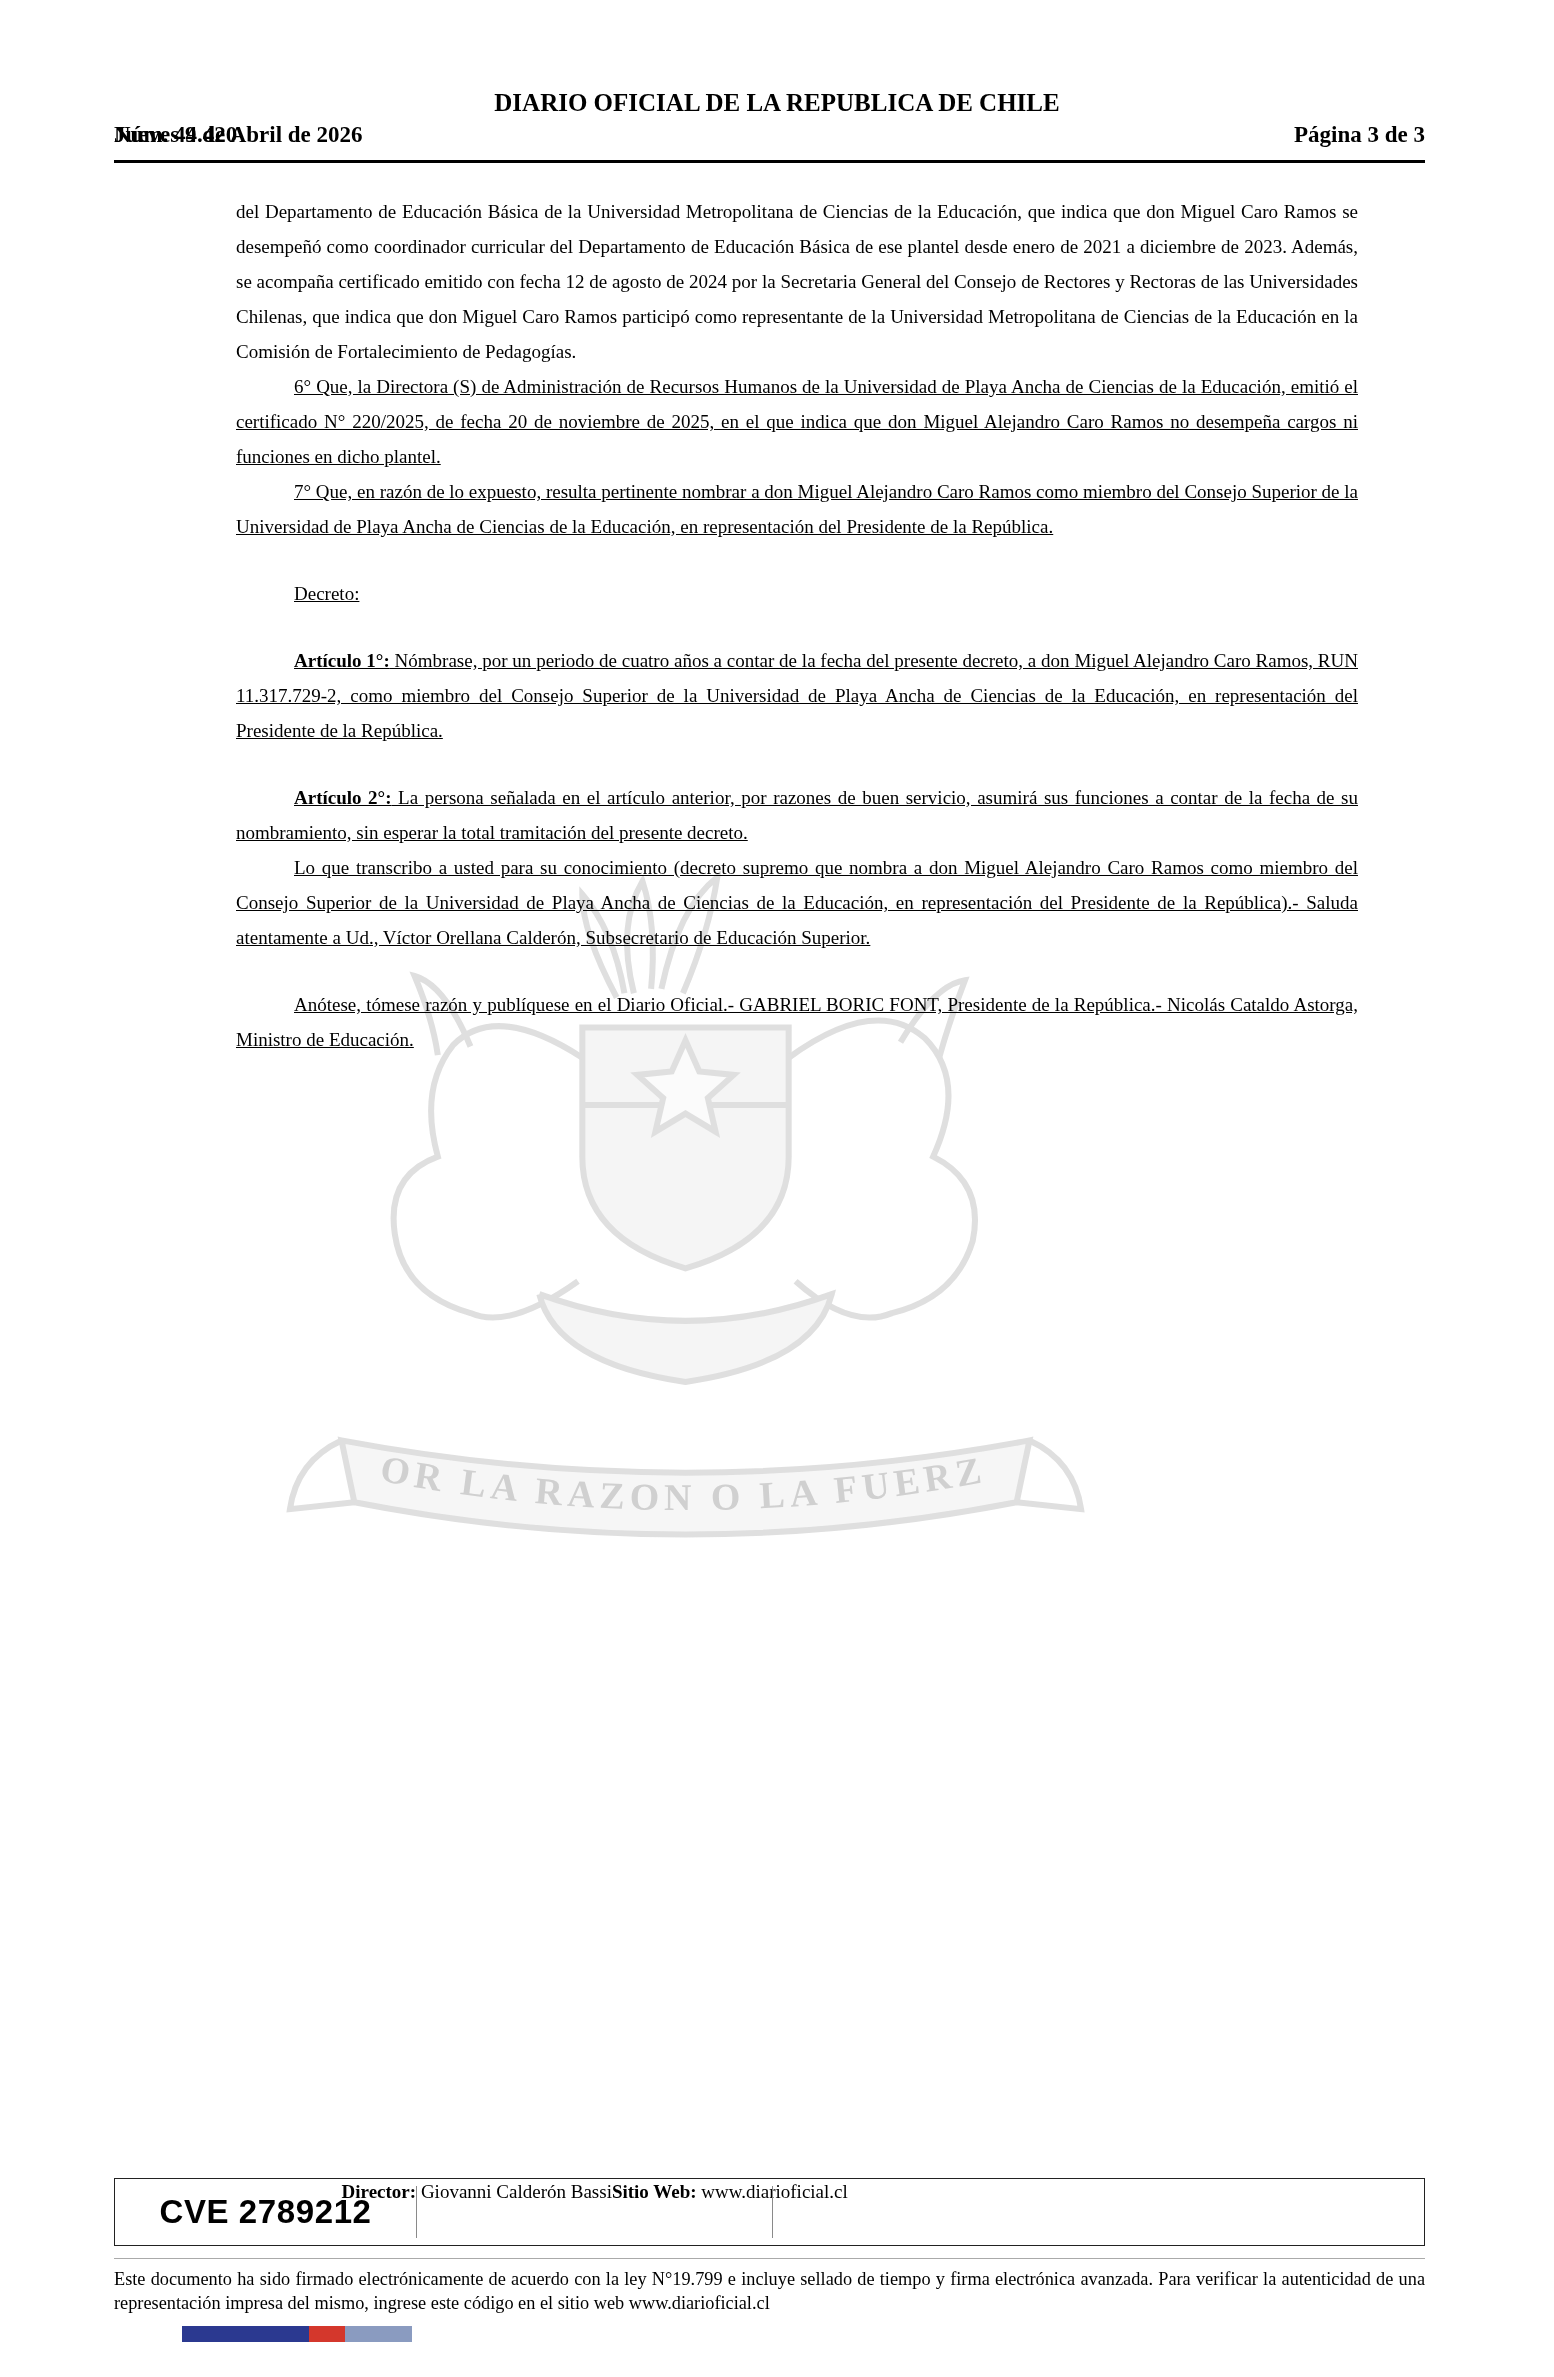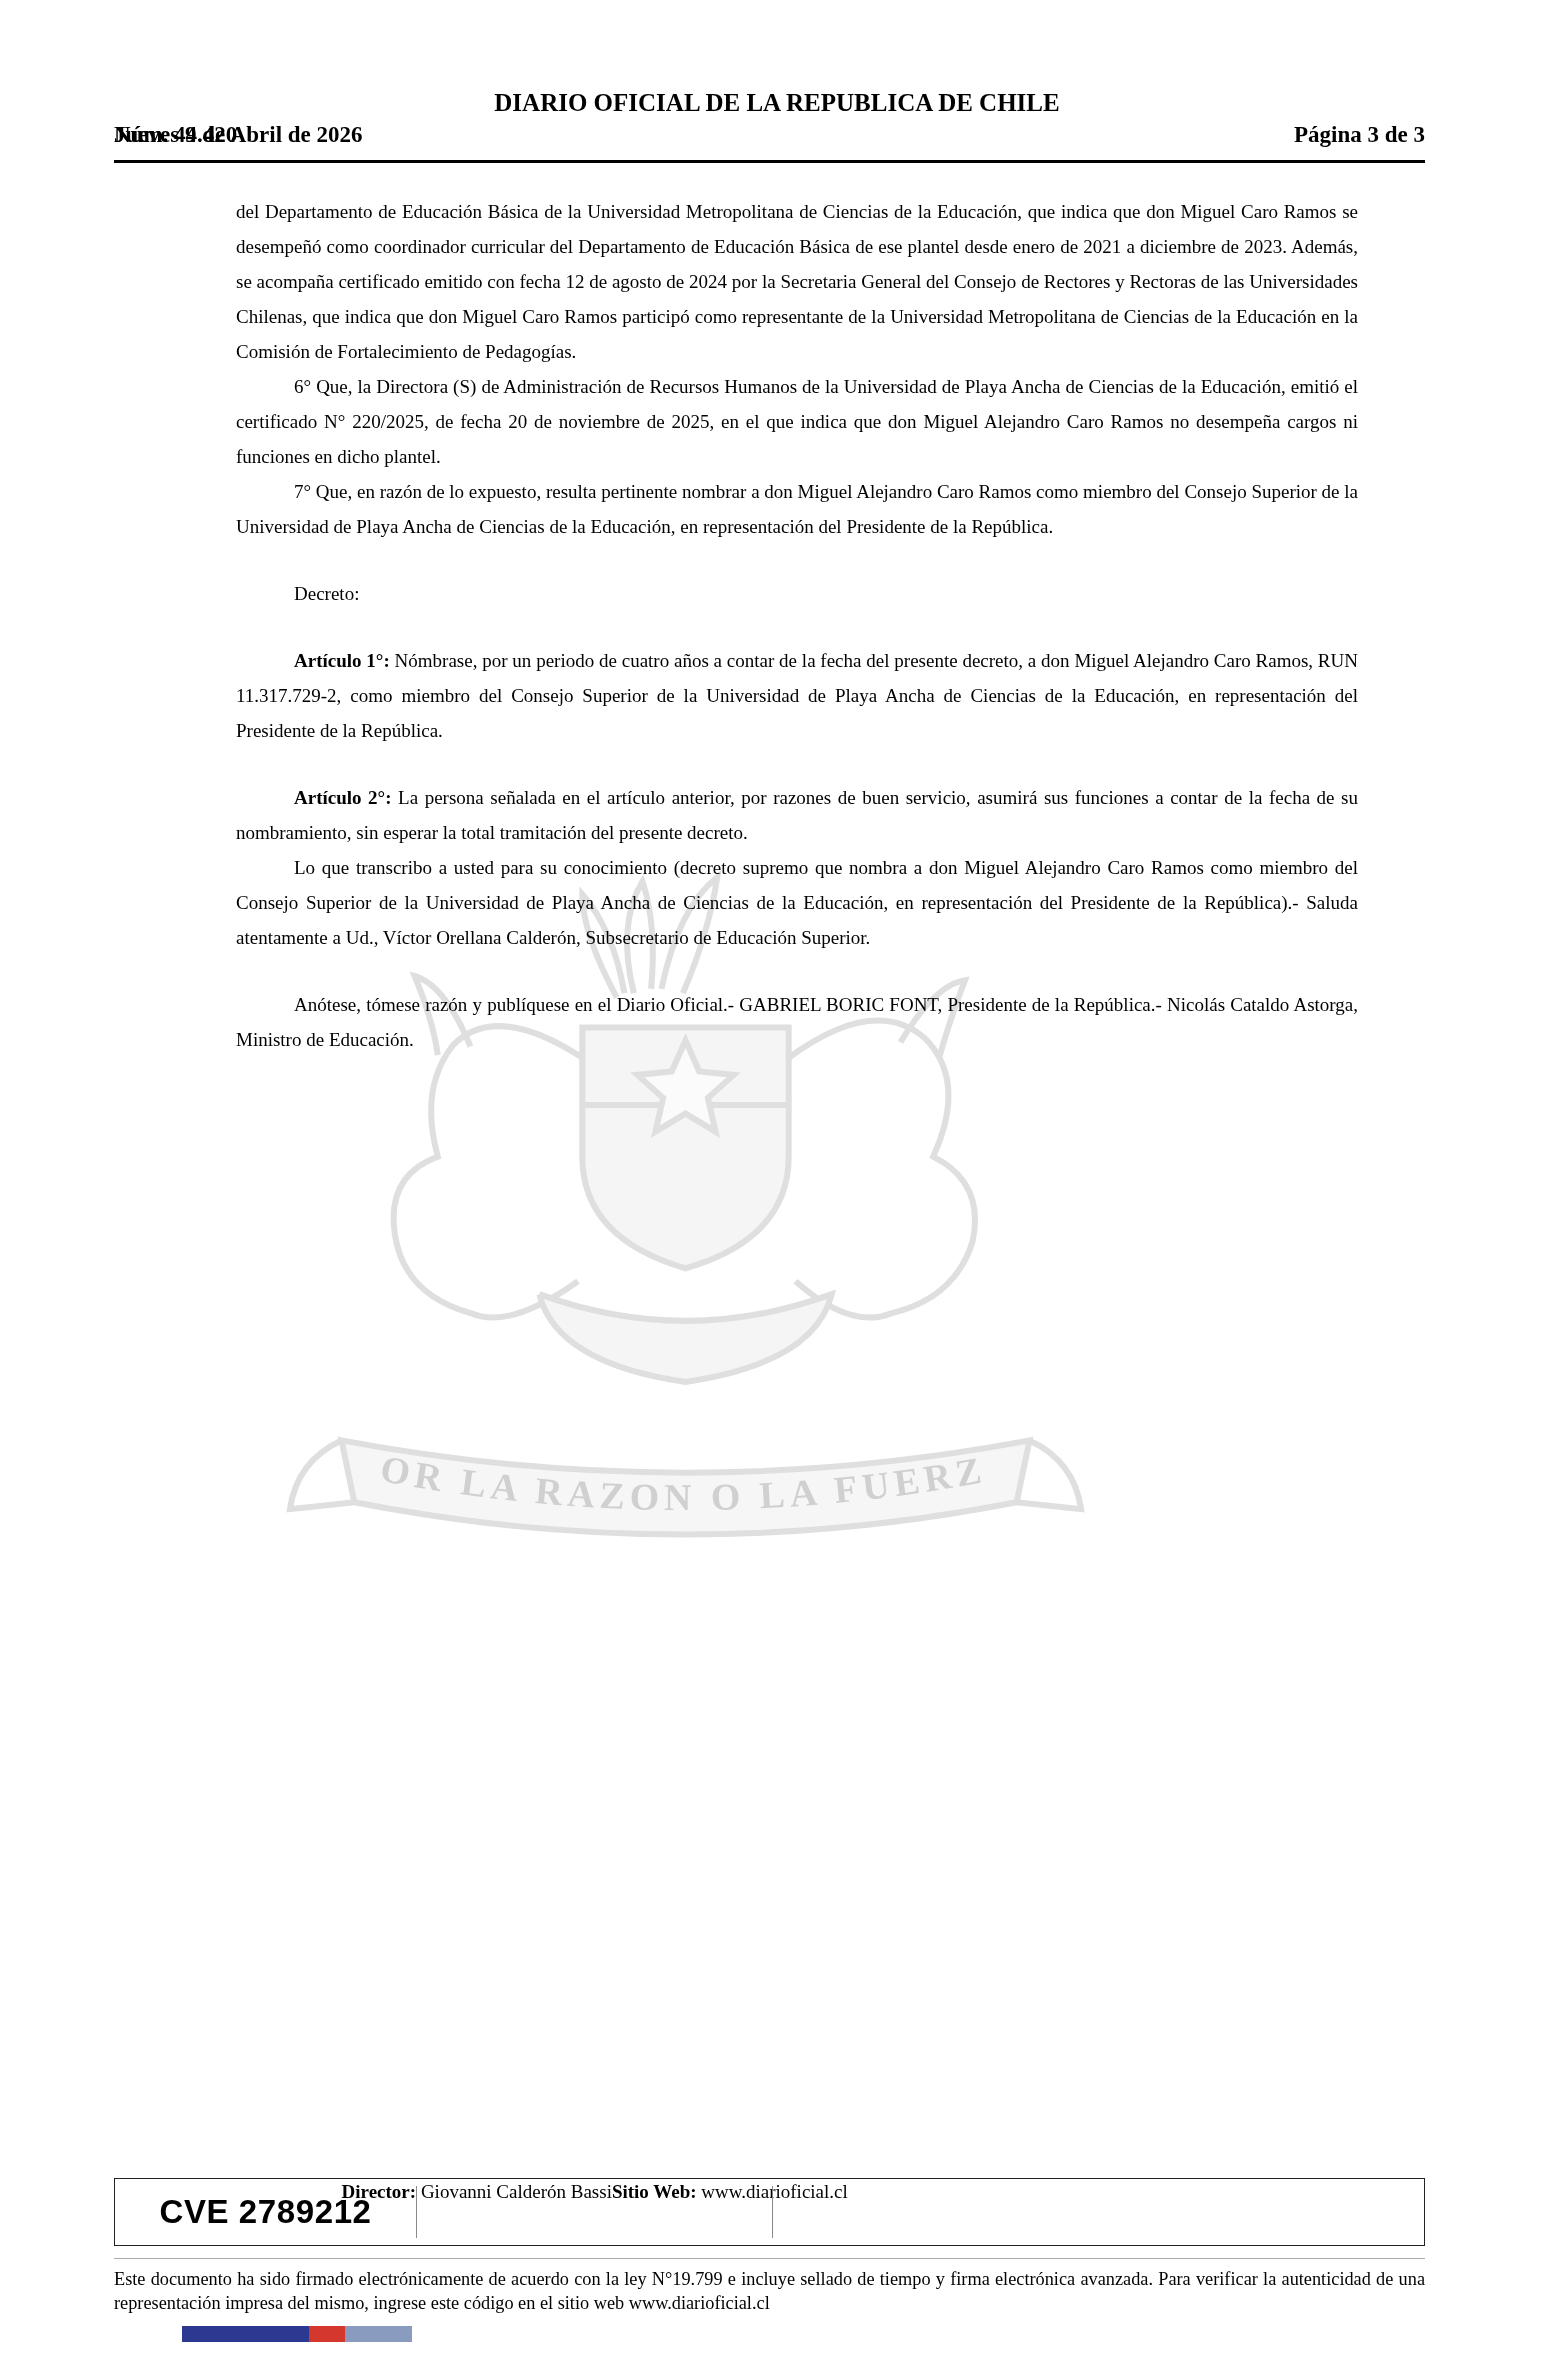--- a/index.html
+++ b/index.html
@@ -36,21 +36,21 @@
     z-index:0; pointer-events:none; opacity:0.9;
   }
   .watermark svg { width:100%; height:100%; }
 
   
   .body-text {
     position:absolute; top:194px; left:236px; width:1122px;
     font-size:19px; line-height:35px; text-align:justify;
     z-index:1;
   }
-  .para.indent { text-indent:58px; }
+  .para.indent { text-indent:58px;text-decoration:underline; }
   .para.space-before { margin-top:32px; }
   .bold { font-weight:bold; }
 
   
   .footer-box {
     position:absolute; top:2178px; left:114px; width:1311px; height:68px;
     border:1.8px solid #222;
     display:flex; align-items:stretch;
     z-index:1; background:#fff;
   }

